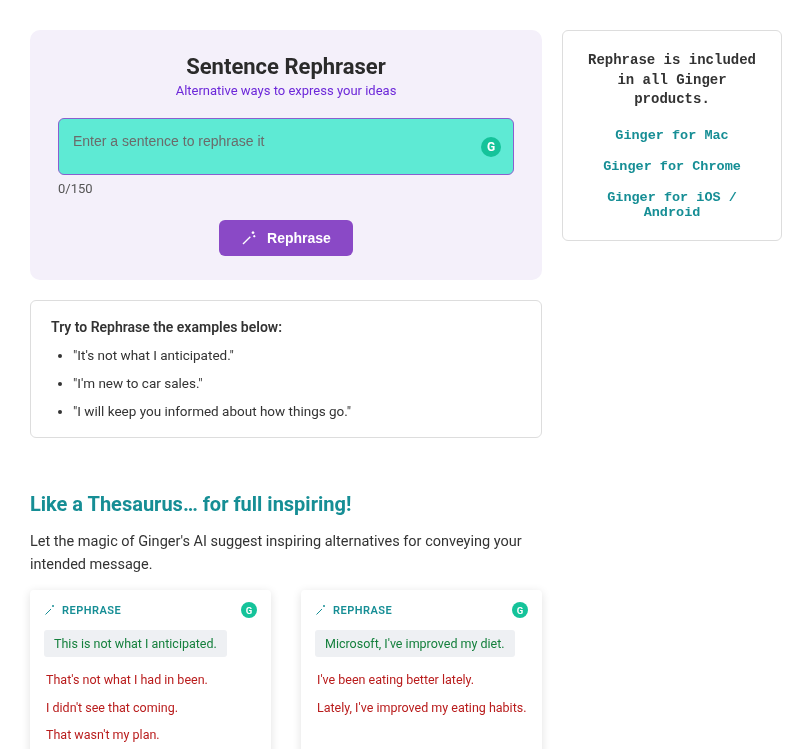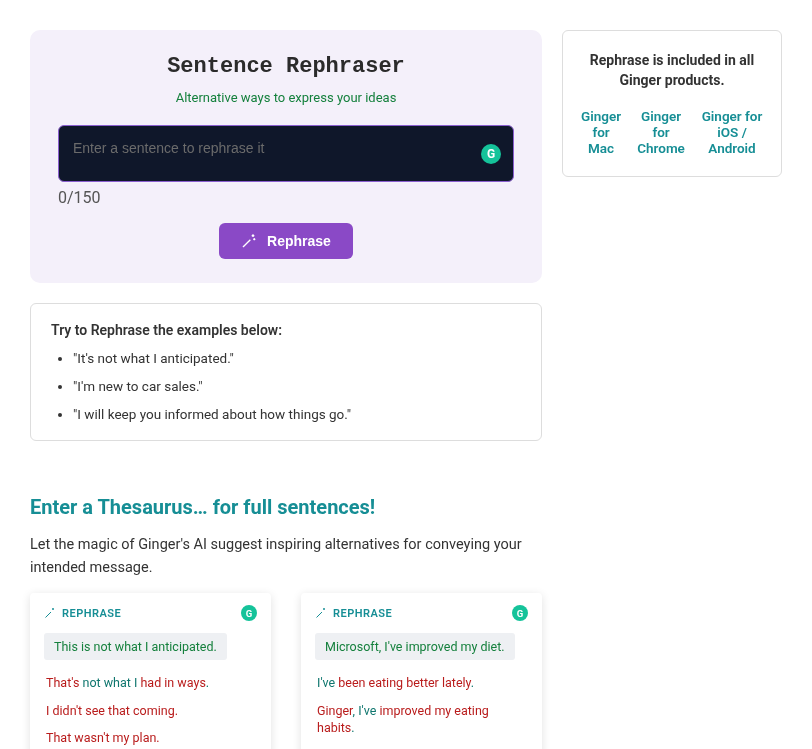--- a/index.html
+++ b/index.html
@@ -28,31 +28,30 @@
     .rephraser-panel {
       background: #f4f0fa;
       border-radius: 10px;
       padding: 24px 28px;
       text-align: center;
     }
     .panel-title {
       font-size: 22px;
       font-weight: 700;
       color: #2b2b2b;
-      margin-bottom: 11px;
-      font-family: Liberation Mono, monospace;
+      margin-bottom: 4px;
     }
     .panel-subtitle {
       font-size: 13px;
-      color: #15803d;
+      color: #6d28d9;
       margin-bottom: 20px;
     }
     .input-wrap {
       position: relative;
-      background: #0f172a;
+      background: #5eead4;
       border: 1px solid #8a5fcf;
       border-radius: 6px;
       padding: 12px 48px 24px 14px;
       text-align: left;
       margin-bottom: 6px;
     }
     .input-field {
       width: 100%;
       border: none;
       outline: none;
@@ -74,23 +73,23 @@
       background: #15c39a;
       color: #fff;
       font-size: 12px;
       font-weight: bold;
       display: flex;
       align-items: center;
       justify-content: center;
     }
     .char-count {
       text-align: left;
-      font-size: 16px;
+      font-size: 13px;
       color: #555;
-      margin-bottom: 16px;
+      margin-bottom: 24px;
     }
     .rephrase-btn {
       background: #8a49c6;
       color: #fff;
       border: none;
       border-radius: 6px;
       padding: 10px 22px;
       font-size: 14px;
       font-weight: 600;
       cursor: pointer;
@@ -198,38 +197,40 @@
       padding-left: 2px;
     }
     .suggestion {
       font-size: 12.5px;
       line-height: 1.4;
     }
     .hl {
       color: #b91c1c;
     }
     .plain {
-      color: #0f766e;
+      color: #b91c1c;
       text-align: right;
     }
     .side-card {
       border: 1px solid #ddd;
       border-radius: 6px;
       padding: 20px 18px;
       text-align: center;
+      font-family: Liberation Mono, monospace;
     }
     .side-title {
       font-size: 14px;
       font-weight: 700;
       color: #333;
       margin-bottom: 18px;
       line-height: 1.4;
     }
     .side-links {
       display: flex;
+      flex-direction: column;
       gap: 16px;
       margin-top: 8px;
     }
     .side-link {
       font-size: 13.5px;
       font-weight: 600;
       color: #168e95;
       text-decoration: none;
       cursor: pointer;
     }
@@ -264,53 +265,53 @@
 
     <div class="examples-card">
       <div class="examples-title">Try to Rephrase the examples below:</div>
       <ul class="examples-list">
         <li>"It's not what I anticipated."</li>
         <li>"I'm new to car sales."</li>
         <li>"I will keep you informed about how things go."</li>
       </ul>
     </div>
 
-    <h2 class="section-heading">Enter a Thesaurus… for full sentences!</h2>
+    <h2 class="section-heading">Like a Thesaurus… for full inspiring!</h2>
     <p class="section-text">Let the magic of Ginger's AI suggest inspiring alternatives for conveying your intended message.</p>
 
     <div class="preview-row">
 
     <div class="preview-card"><div class="preview-header">
             <div class="preview-header-left">
               <svg viewBox="0 0 24 24" fill="none" stroke="#168e95" stroke-width="2">
                 <path d="M3 21 L14 10"></path>
                 <path d="M18 2 L18 6"></path>
                 <path d="M16 4 L20 4"></path>
               </svg>
               <span>REPHRASE</span>
             </div>
             <div class="g-badge-small">G</div>
           </div><div class="preview-input-row">This is not what I anticipated.</div><div class="preview-suggestions">
-            <div class="suggestion"><span class="hl">That's </span><span class="plain">not what I </span><span class="hl">had in ways</span><span class="plain">.</span></div>
+            <div class="suggestion"><span class="hl">That's </span><span class="plain">not what I </span><span class="hl">had in been</span><span class="plain">.</span></div>
             <div class="suggestion"><span class="hl">I didn't see that coming.</span></div>
             <div class="suggestion"><span class="hl">That wasn't my plan.</span></div>
           </div></div>
         <div class="preview-card"><div class="preview-header">
             <div class="preview-header-left">
               <svg viewBox="0 0 24 24" fill="none" stroke="#168e95" stroke-width="2">
                 <path d="M3 21 L14 10"></path>
                 <path d="M18 2 L18 6"></path>
                 <path d="M16 4 L20 4"></path>
               </svg>
               <span>REPHRASE</span>
             </div>
             <div class="g-badge-small">G</div>
           </div><div class="preview-input-row">Microsoft, I've improved my diet.</div><div class="preview-suggestions">
             <div class="suggestion"><span class="plain">I've </span><span class="hl">been eating better lately</span><span class="plain">.</span></div>
-            <div class="suggestion"><span class="hl">Ginger</span><span class="plain">, I've </span><span class="hl">improved my eating habits</span><span class="plain">.</span></div>
+            <div class="suggestion"><span class="hl">Lately</span><span class="plain">, I've </span><span class="hl">improved my eating habits</span><span class="plain">.</span></div>
           </div></div>
       </div>
 
   </div>
 
   <div class="side-column">
     <div class="side-card">
       <div class="side-title">Rephrase is included in all Ginger products.</div>
       <div class="side-links">
         <a class="side-link">Ginger for Mac</a>

